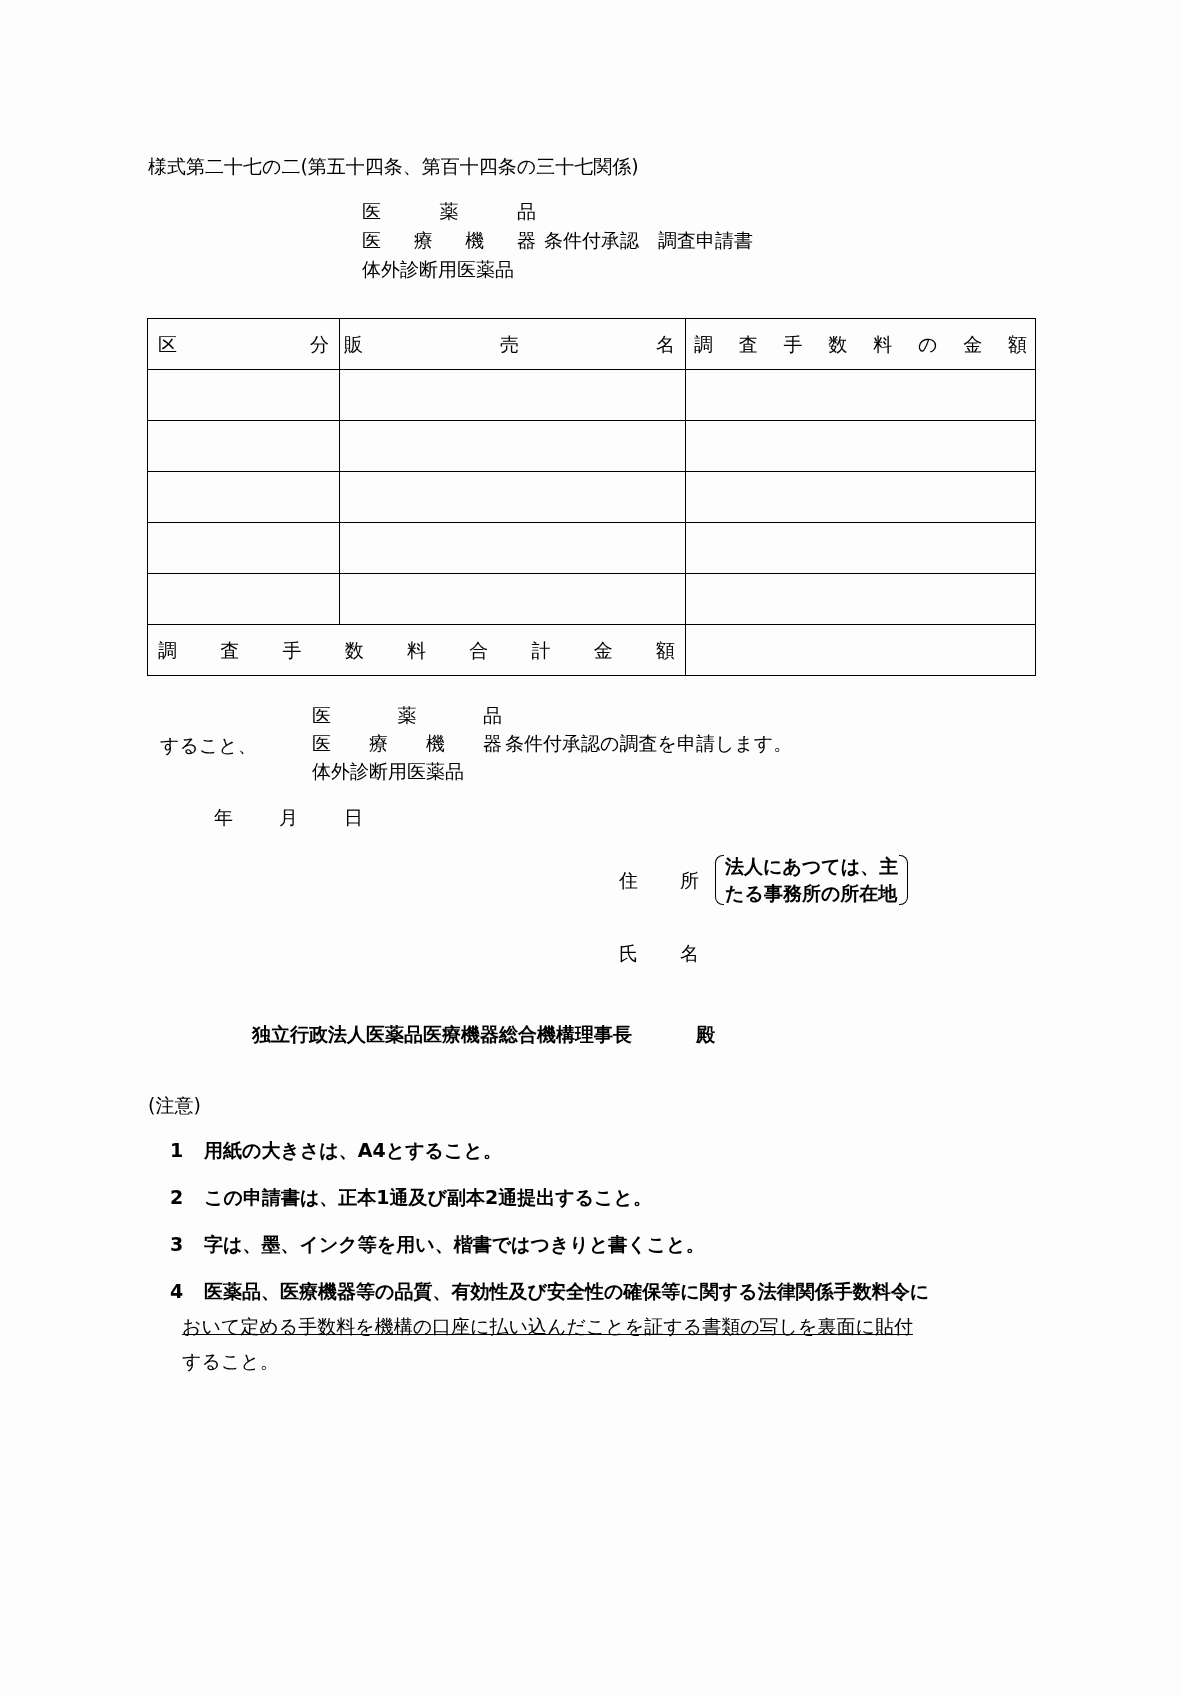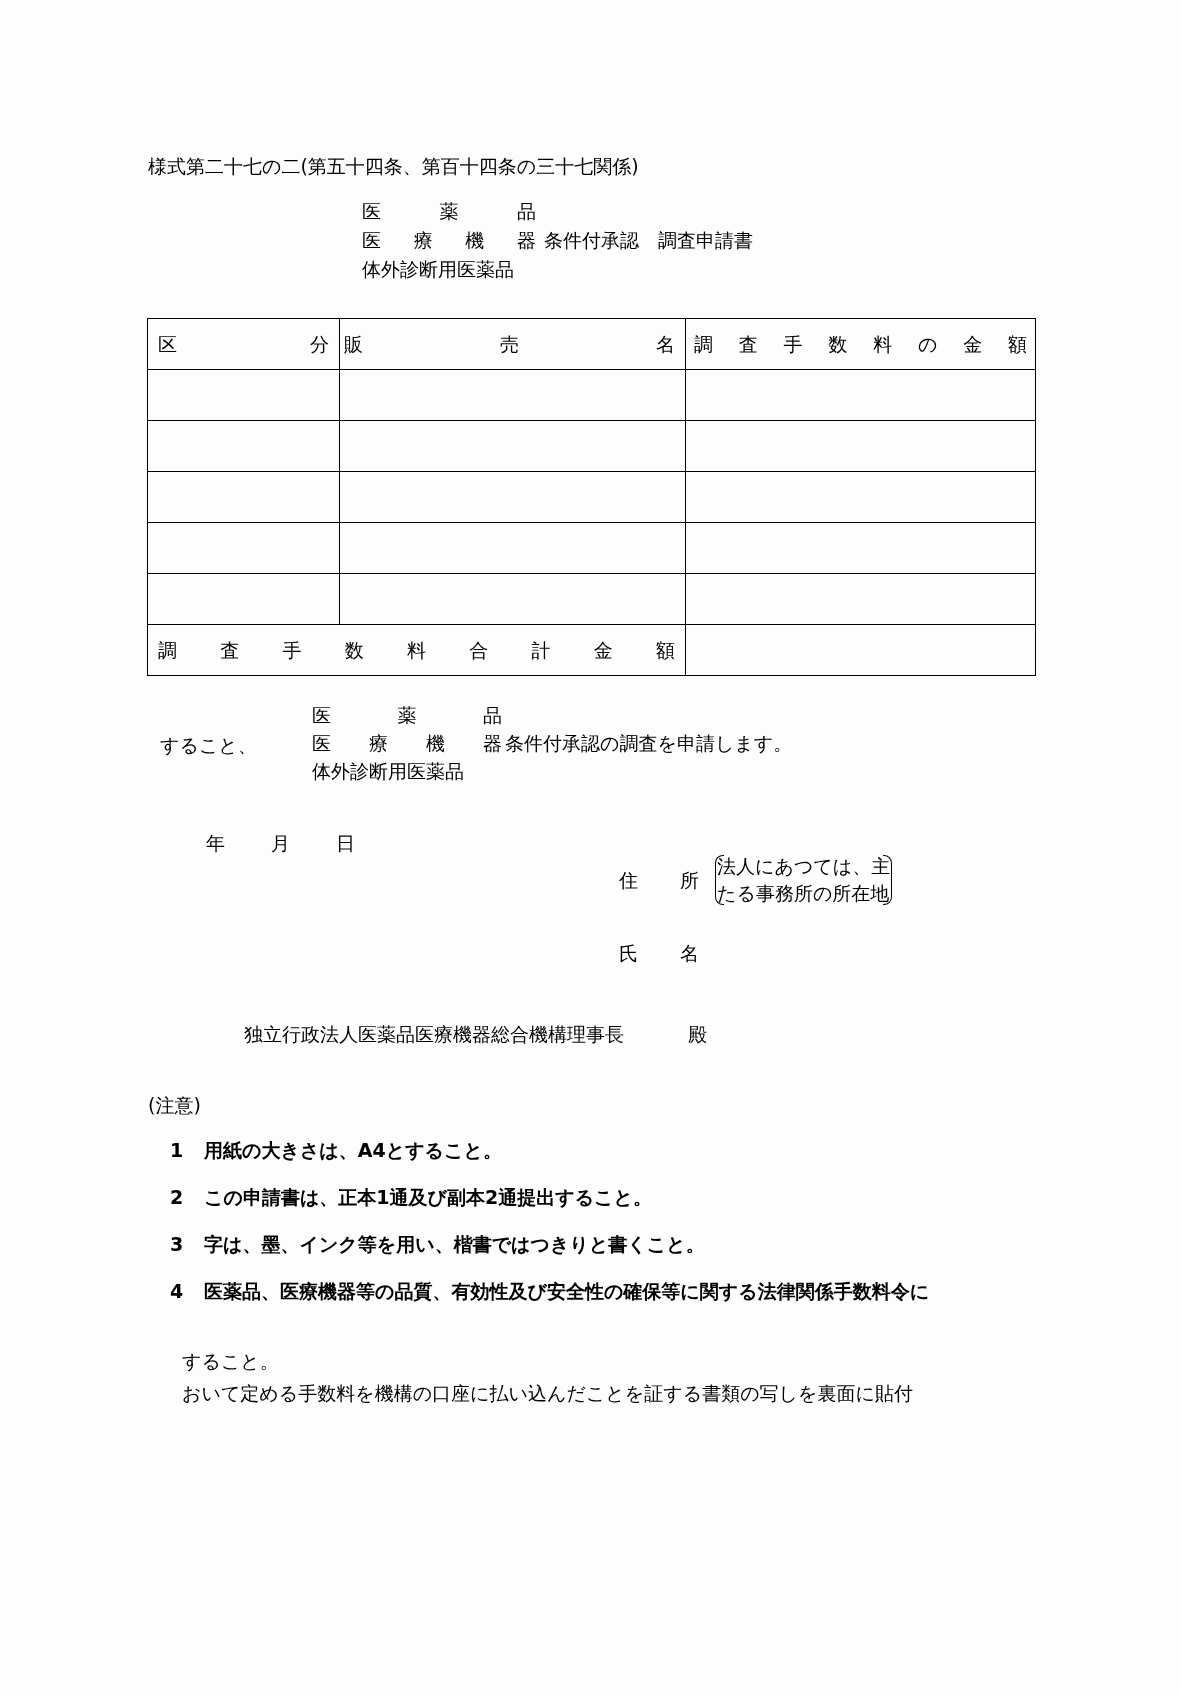--- a/index.html
+++ b/index.html
@@ -28,39 +28,39 @@
     .fee-table col.c2 { width: 346px; }
     .fee-table col.c3 { width: 350px; }
     .fee-table .hdr { display: flex; justify-content: space-between; }
 
     
     .decl-lead { left: 160px; top: 736px; }
     .decl-stack { left: 312px; top: 701px; }
     .decl-stack .row { height: 28px; display: flex; align-items: center; }
     .decl-stack .spread { width: 190px; }
 
-    .date-line { left: 206px; top: 808px; margin-top: 26px; }
+    .date-line { left: 214px; top: 808px; }
     .date-line span { display: inline-block; margin-right: 46px; }
 
     .party { display: flex; align-items: center; }
     .party .label { width: 80px; display: flex; justify-content: space-between; margin-right: 16px; }
     .bracket {
-      position: relative; padding: 0 2px; line-height: 27px;
+      position: relative; padding: 0 10px; line-height: 27px; font-weight: bold;
     }
     .bracket::before, .bracket::after {
       content: ""; position: absolute; top: 2px; bottom: 2px; width: 8px;
       border: 1.5px solid #000;
     }
     .bracket::before { left: 0; border-right: none; border-radius: 8px 0 0 8px; }
     .bracket::after { right: 0; border-left: none; border-radius: 0 8px 8px 0; }
 
     .addr { left: 619px; top: 853px; }
     .name { left: 619px; top: 944px; }
 
-    .addressee { left: 244px; top: 1025px; }
+    .addressee { left: 252px; top: 1025px; font-weight: bold; }
     .addressee .honorific { margin-left: 64px; }
 
     .notes-title { left: 148px; top: 1096px; }
     .note { left: 170px; font-weight: bold; }
     .note .num { display: inline-block; width: 34px; }
     .note-cont { left: 182px; }
   </style>
 </head>
 <body>
 
@@ -218,14 +218,14 @@
 </div>
 <div class="abs note" style="top:1188px;">
   <span class="num">2</span><span>この申請書は、正本1通及び副本2通提出すること。</span>
 </div>
 <div class="abs note" style="top:1235px;">
   <span class="num">3</span><span>字は、墨、インク等を用い、楷書ではつきりと書くこと。</span>
 </div>
 <div class="abs note" style="top:1282px;">
   <span class="num">4</span><span>医薬品、医療機器等の品質、有効性及び安全性の確保等に関する法律関係手数料令に</span>
 </div>
-<div class="abs note-cont" style="top:1384px;">おいて定める手数料を機構の口座に払い込んだことを証する書類の写しを裏面に貼付</div>
+<div class="abs note-cont" style="top:1317px;text-decoration:underline;">おいて定める手数料を機構の口座に払い込んだことを証する書類の写しを裏面に貼付</div>
 <div class="abs note-cont" style="top:1352px;">すること。</div>
 
 </body></html>

